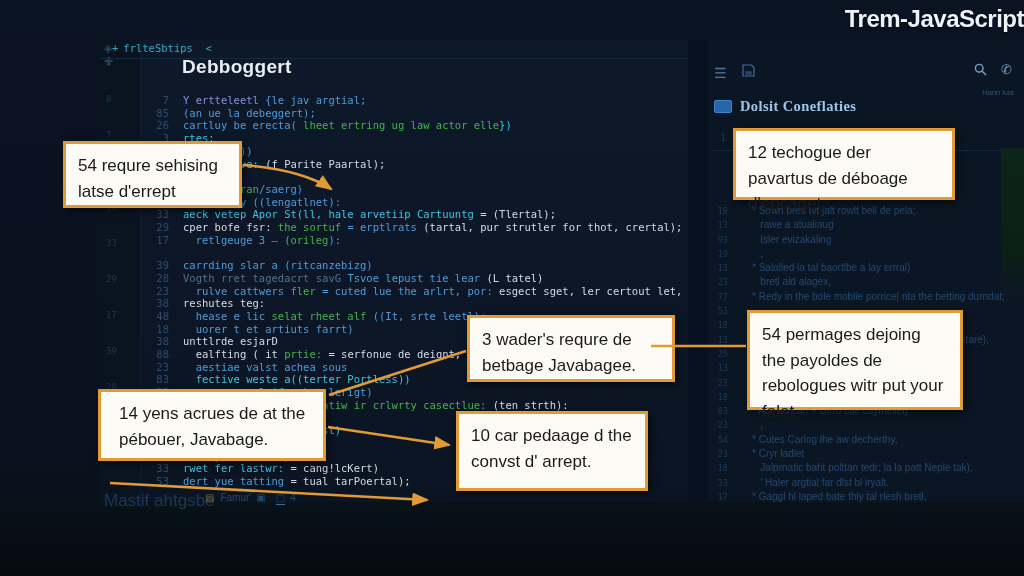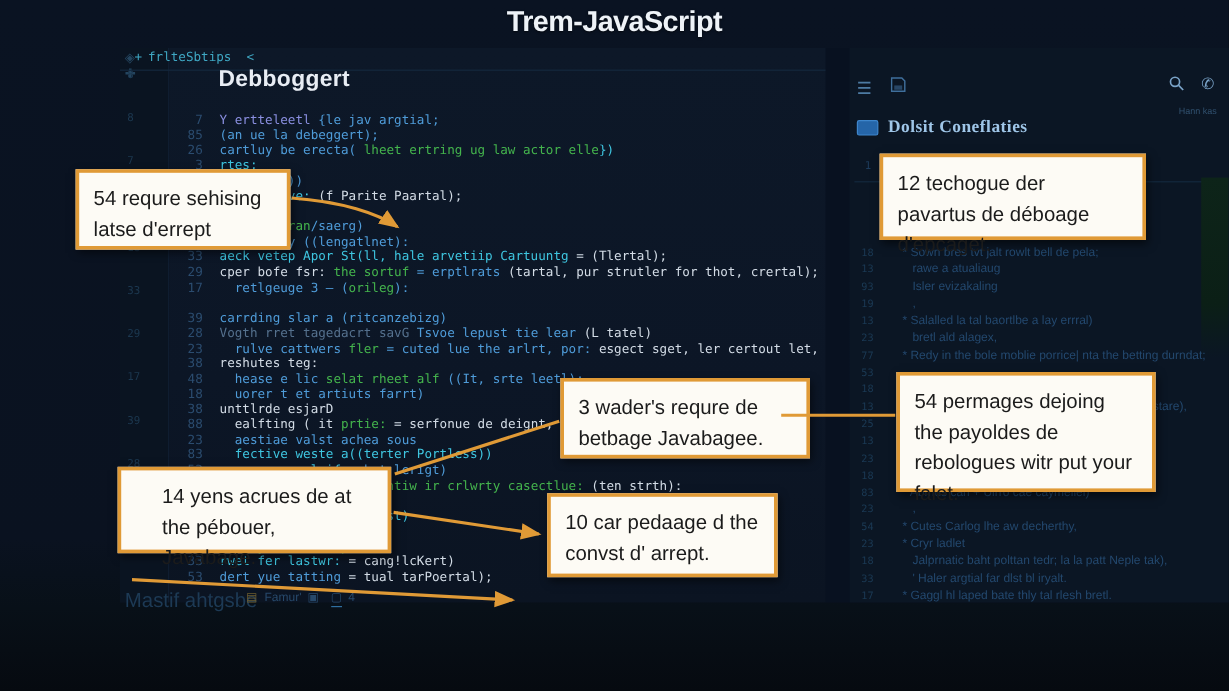--- a/index.html
+++ b/index.html
@@ -2,21 +2,21 @@
 <html><head>
 <meta charset="utf-8">
 <style>
   html,body{margin:0;padding:0;background:#070c14;}
   .canvas{position:relative;width:1024px;height:576px;overflow:hidden;
     background:linear-gradient(180deg,#0a1322 0%,#0a1220 78%,#081018 88%,#060a10 100%);
     font-family:"Liberation Sans",sans-serif;}
   
   .title-bar{position:absolute;left:0;top:0;width:100%;height:40px;text-align:center;}
   .title-bar h1{margin:0;padding-top:5px;font-size:24px;font-weight:bold;color:#eef3f8;
-    letter-spacing:-0.5px;text-shadow:0 1px 2px rgba(0,0,0,.6);}
+    letter-spacing:-0.5px;text-shadow:0 1px 2px rgba(0,0,0,.6);text-align:right;}
   
   .editor{position:absolute;left:100px;top:40px;width:924px;height:462px;
     background:linear-gradient(180deg,#0d1828 0%,#0c1626 60%,#0b1422 100%);}
   .rail{position:absolute;left:0;top:0;width:40px;height:462px;background:#0a1421;
     border-right:1px solid #0f1d30;}
   .rail-icons{position:absolute;left:4px;top:2px;color:#24455f;font-size:11px;letter-spacing:6px;}
   .rail-nums{position:absolute;left:0;top:18px;width:34px;text-align:left;padding-left:6px;}
   .rail-nums span{display:block;height:36px;color:#1c3850;font-size:9px;
     font-family:"DejaVu Sans Mono",monospace;}
   .tab-bar{position:absolute;left:0;top:0;width:590px;height:18px;border-bottom:1px solid #152固a3e;
@@ -64,22 +64,22 @@
   .status-center .doc{margin:0 5px;}
   .status-center .doc.u{border-bottom:1px solid #2f6fa0;padding-bottom:1px;}
   
   .callout{position:absolute;background:#fdfbf5;border:3px solid #e09a36;
     box-shadow:2px 3px 7px rgba(0,0,0,.55);color:#1b1b1b;font-size:17px;line-height:1.5;
     padding:9px 12px;box-sizing:border-box;z-index:40;}
   .co-a{left:63px;top:141px;width:179px;height:67px;}
   .co-b{left:733px;top:128px;width:222px;height:72px;}
   .co-c{left:467px;top:315px;width:208px;height:67px;}
   .co-d{left:747px;top:310px;width:216px;height:100px;}
-  .co-e{left:98px;top:389px;width:228px;height:72px;padding-left:34px;}
-  .co-f{left:456px;top:411px;width:192px;height:70px;}
+  .co-e{left:98px;top:389px;width:228px;height:72px;padding-left:18px;}
+  .co-f{left:456px;top:411px;width:192px;height:80px;}
   .overlay{position:absolute;left:0;top:0;z-index:45;pointer-events:none;}
 </style>
 </head>
 <body>
 
 <div class="canvas">
 
   <div class="title-bar">
     <h1>Trem-JavaScript</h1>
   </div>

